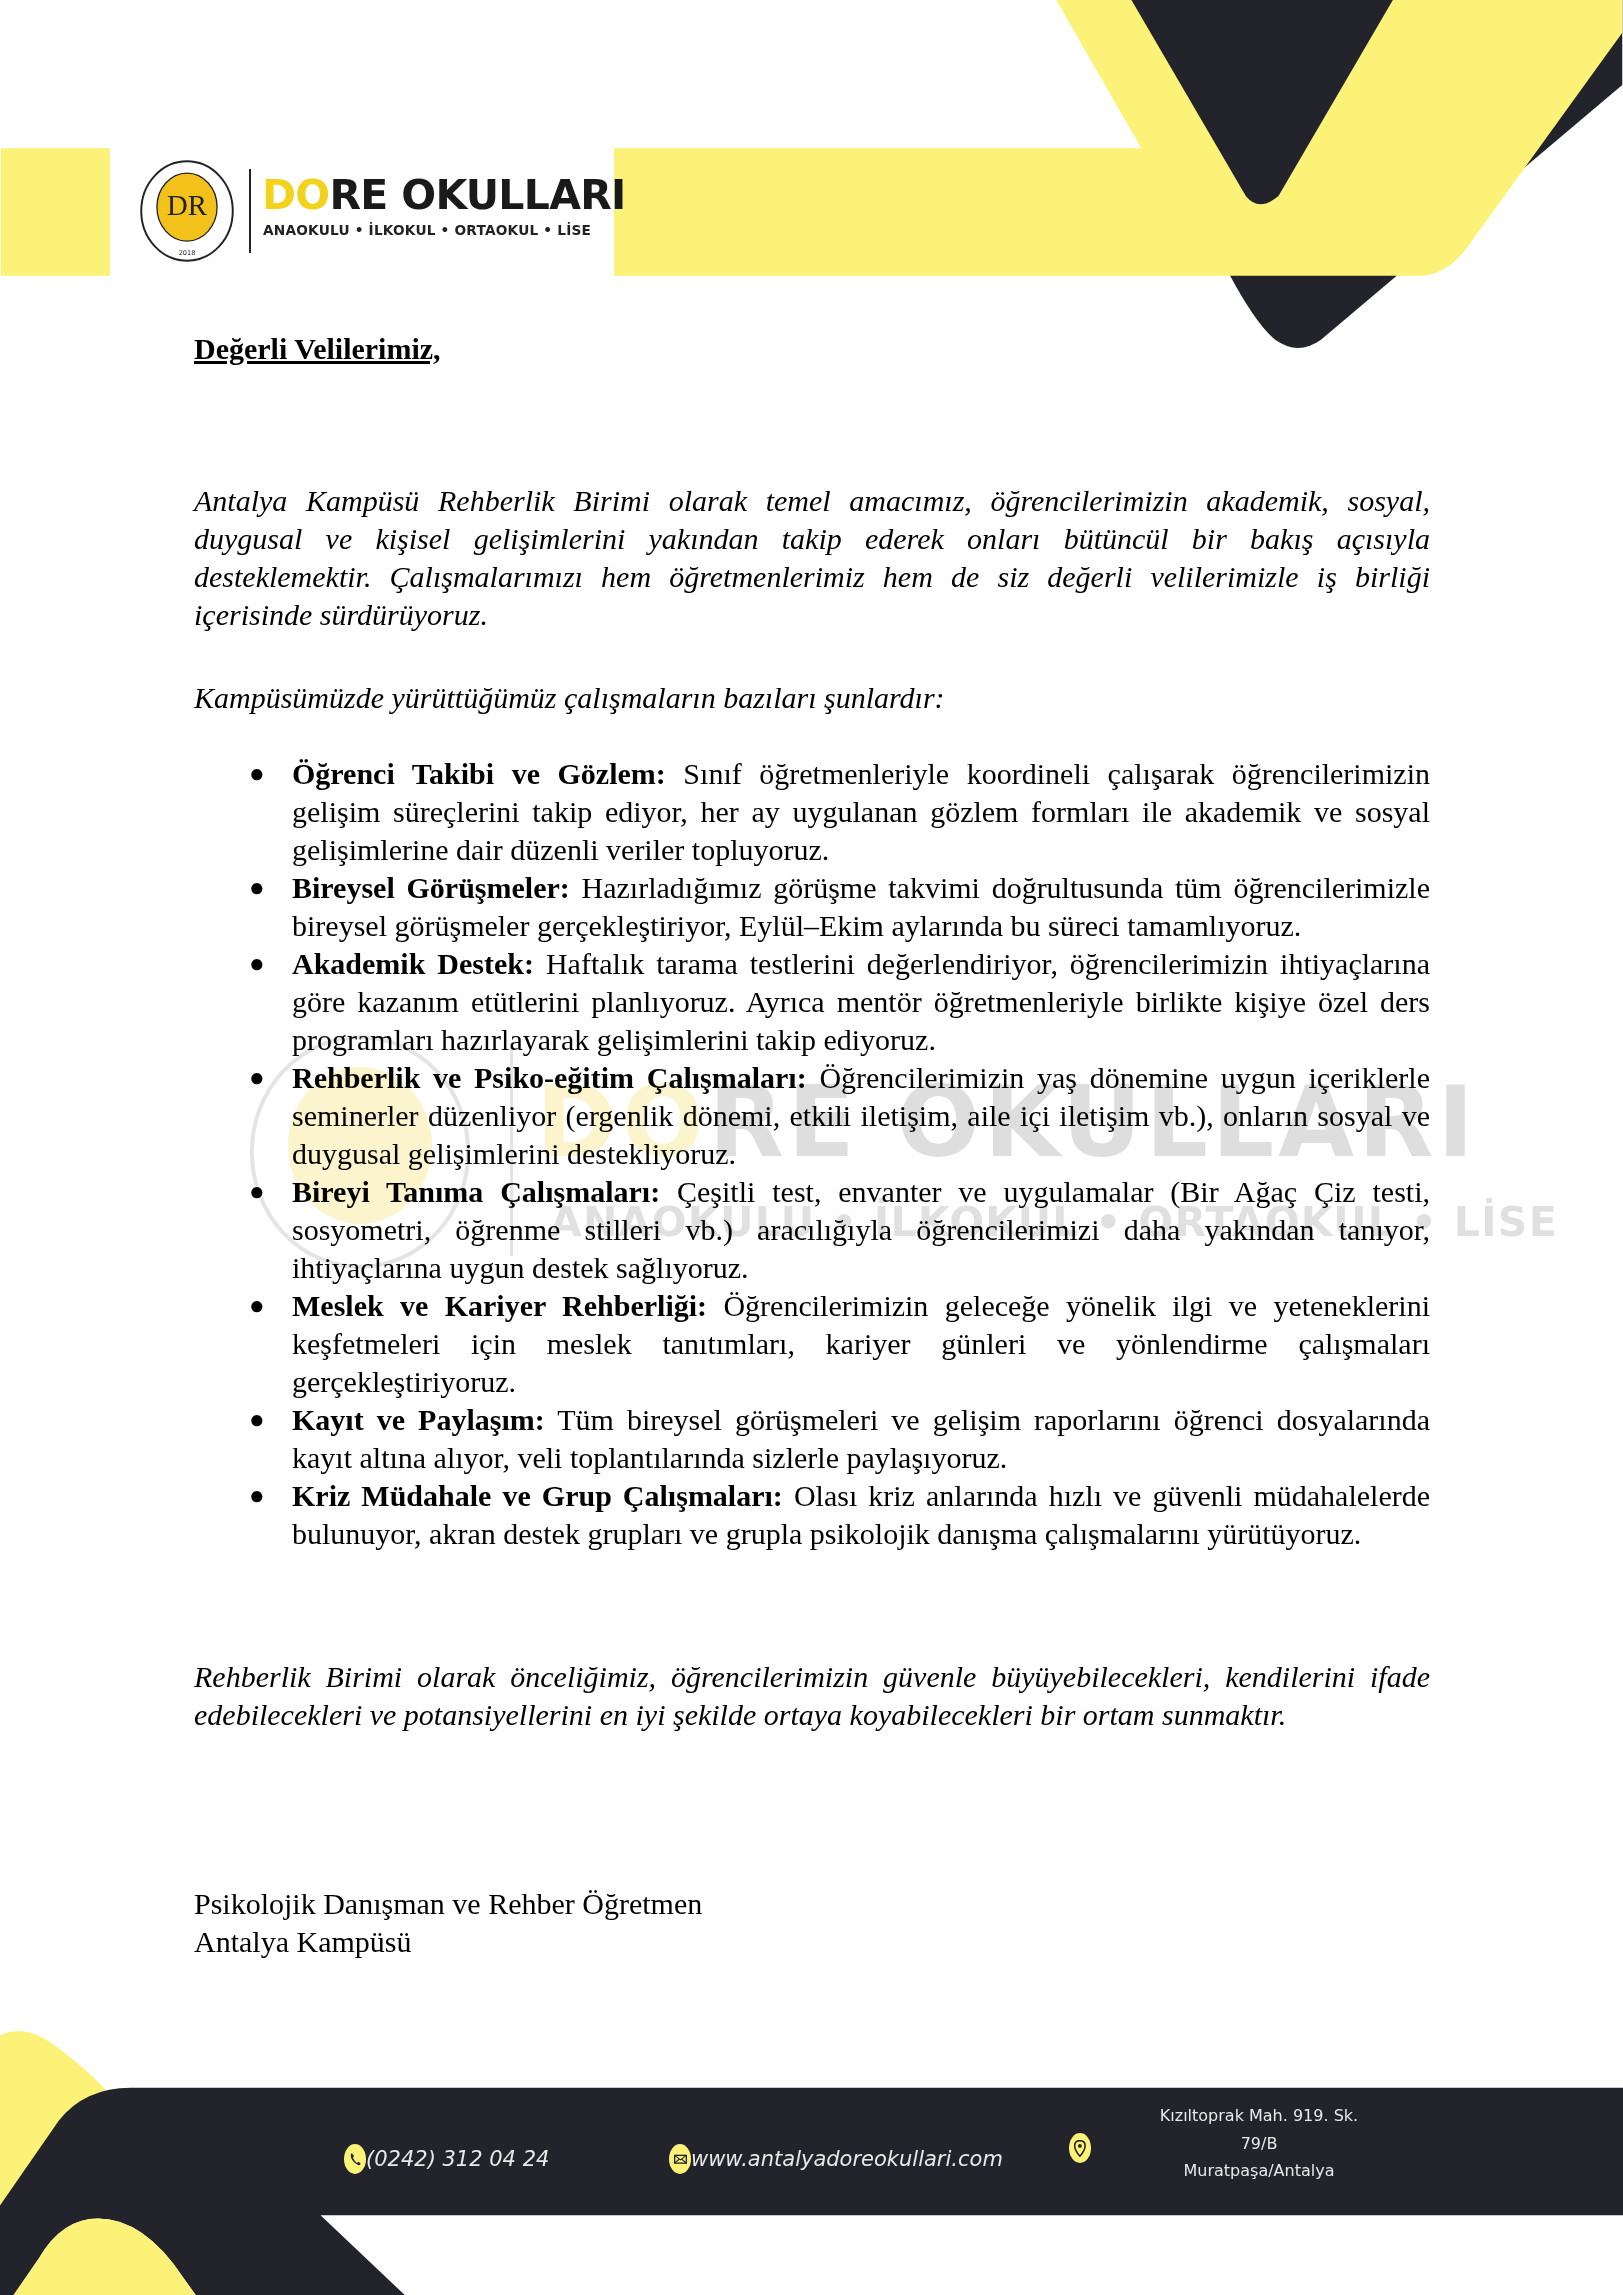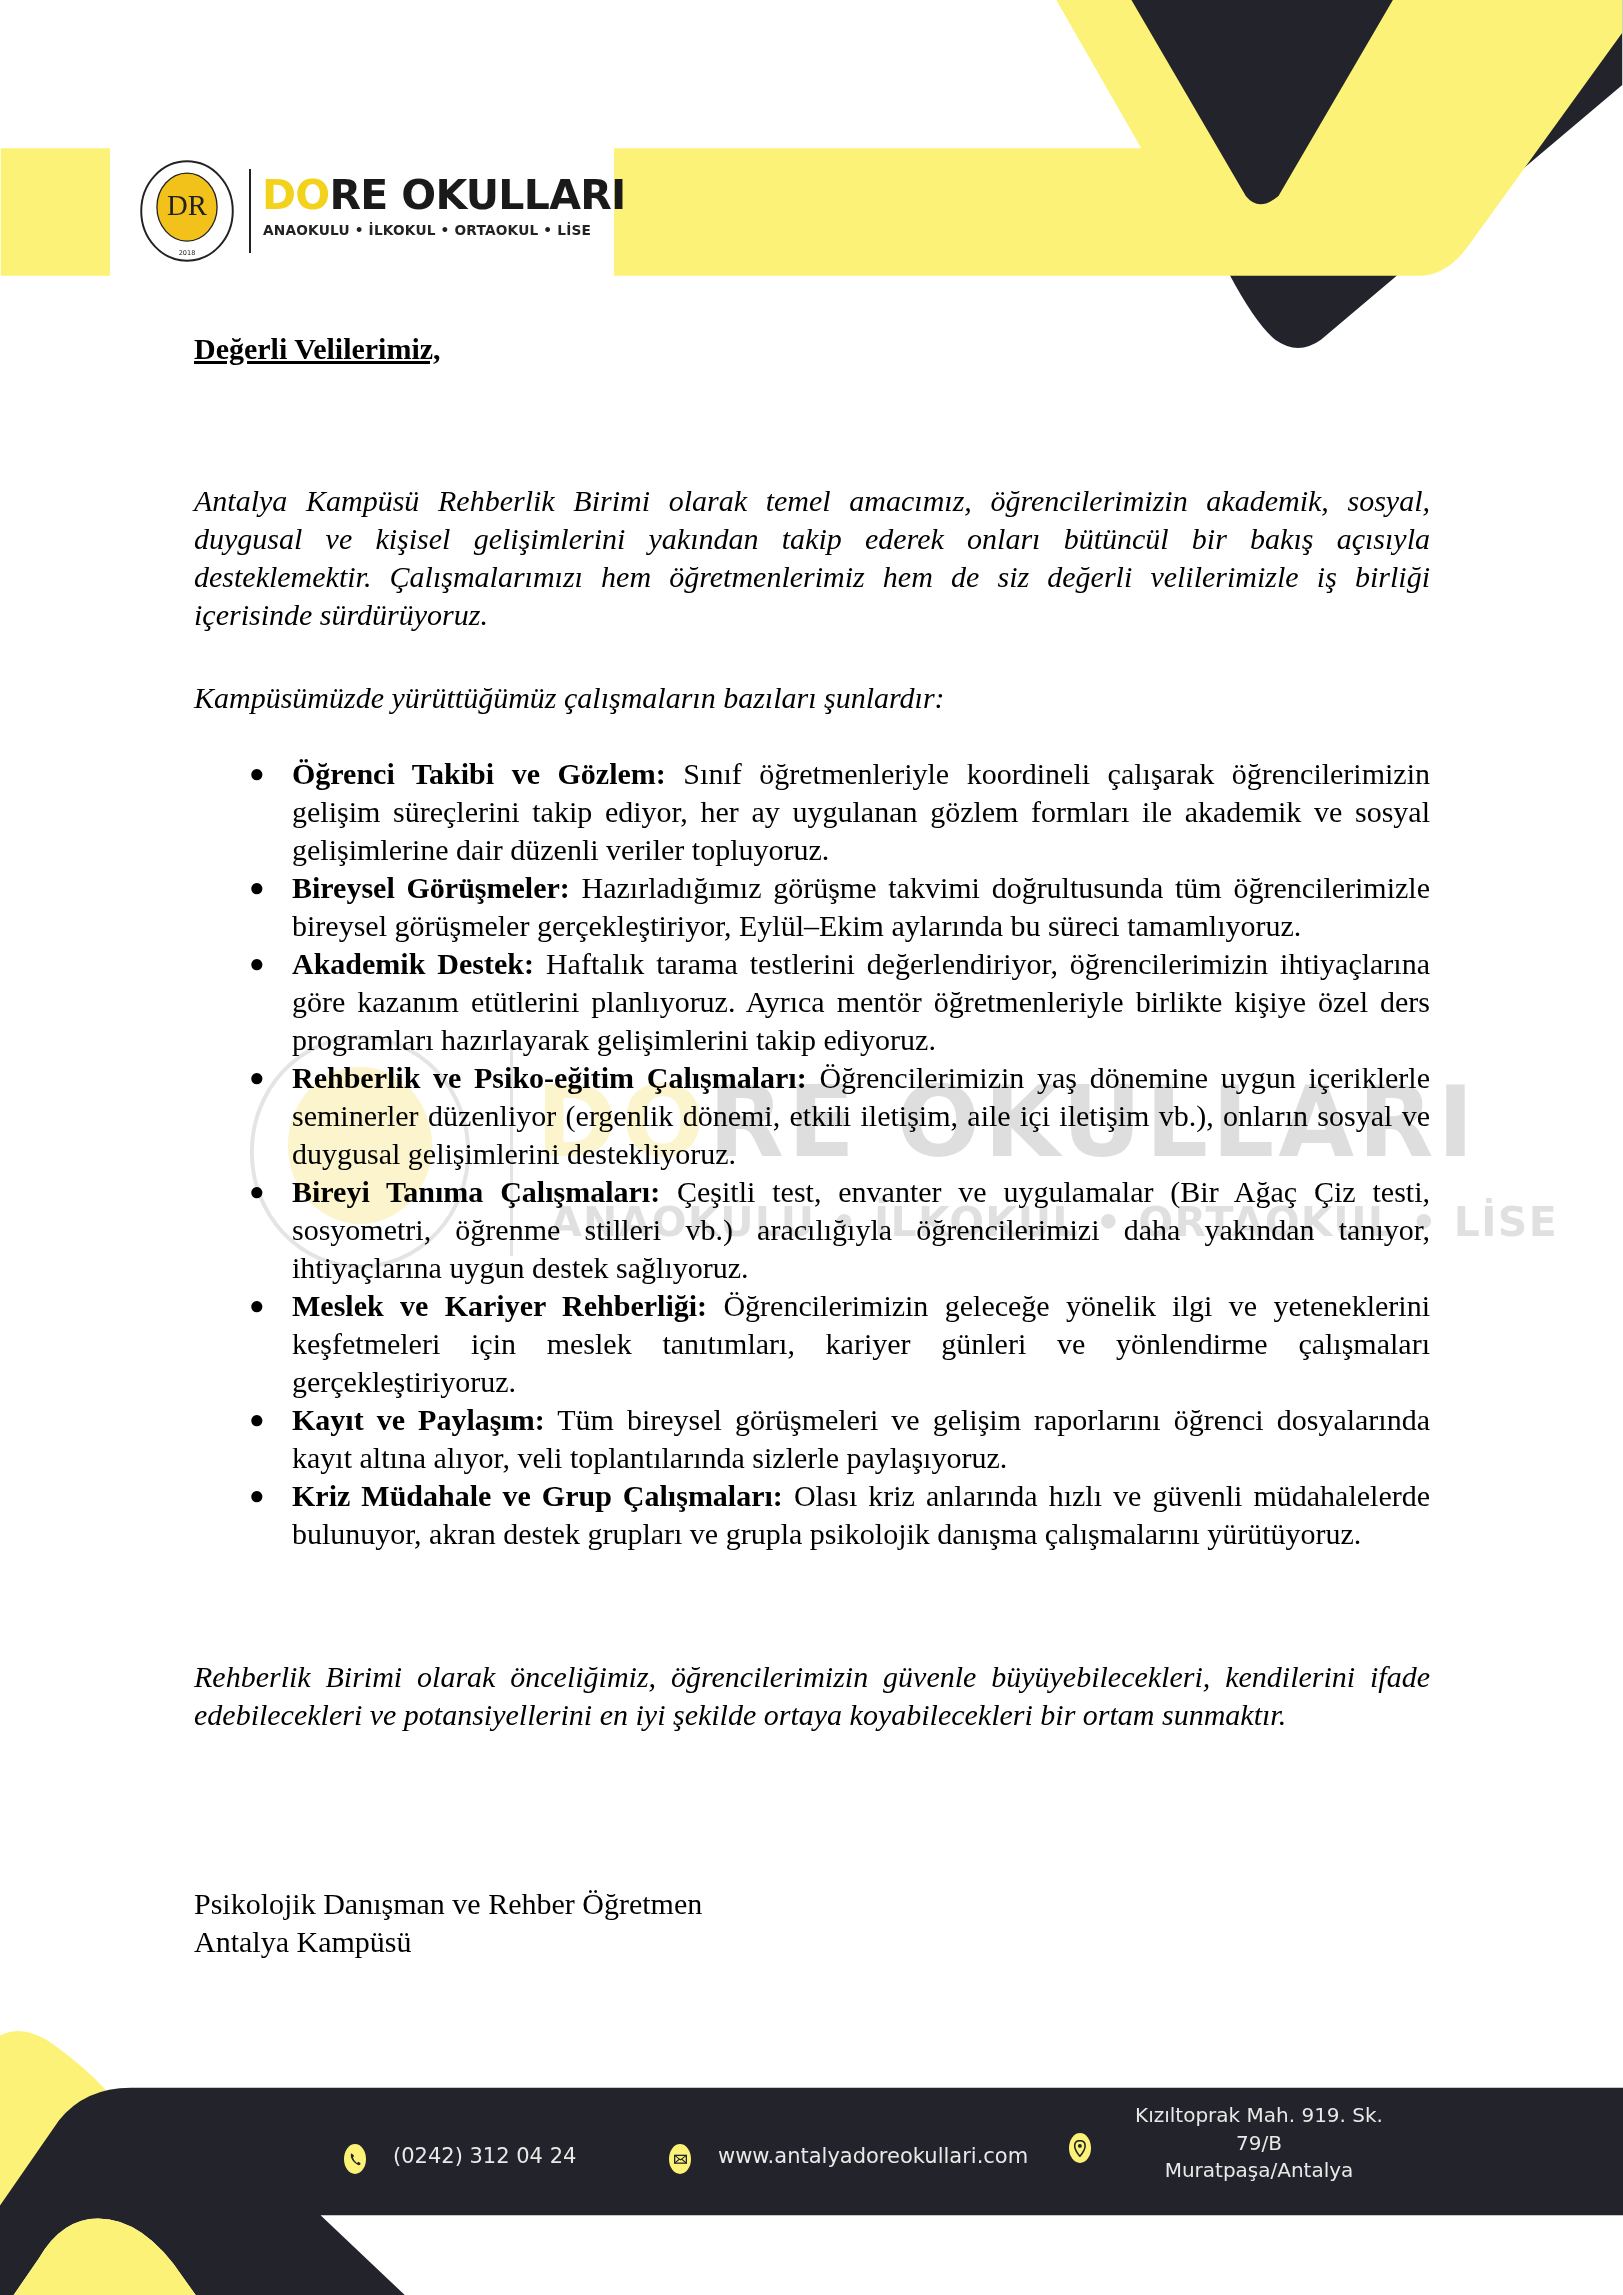--- a/index.html
+++ b/index.html
@@ -37,28 +37,28 @@
   .bullets li .dot { position: absolute; left: 55px; top: 0; font-size: 26px; }
   .bullets li b { font-weight: bold; }
   .p3 { top: 1658px; }
   .signature { position: absolute; top: 1885px; left: 0; }
   .signature .name { font-weight: bold; }
 
   
   .footer-shapes { position: absolute; left: 0; top: 1996px; width: 1623px; height: 300px; }
   .footer-row { position: absolute; top: 2135px; left: 0; width: 1623px; height: 39px;
                 font-family: "DejaVu Sans", sans-serif; color: #e9e9e9; font-size: 21px; }
-  .f-item { position: absolute; display: flex; align-items: flex-start; gap: 27px; white-space: nowrap; }
+  .f-item { position: absolute; display: flex; align-items: center; gap: 0; white-space: nowrap; font-style: italic; }
   .f-icon { width: 22px; height: 30px; border-radius: 50%; background: #fbf277; display: inline-flex;
             align-items: center; justify-content: center; }
   .f-phone { left: 344px; top: 9.2px; }
   .f-web { left: 669px; top: 9.2px; }
   .f-addr-icon { position: absolute; left: 1069px; top: 2133px; }
   .f-addr { position: absolute; left: 1112px; top: 2102px; width: 294px; text-align: center;
-            font-family: "DejaVu Sans", sans-serif; color: #e9e9e9; font-size: 20px; line-height: 27.5px; }
+            font-family: "DejaVu Sans", sans-serif; color: #e9e9e9; font-size: 16px; line-height: 27.5px; }
 </style>
 </head>
 <body>
 
 <svg class="hdr-shapes" viewBox="0 0 2481 560" xmlns="http://www.w3.org/2000/svg">
 
   <path d="M1640 0 L2481 0 L2481 130 L2020 520 Q1985 545 1950 520 Q1920 495 1880 420 L1640 0 Z" fill="#22232b"></path>
 
   <path d="M0 227 L1745 227 L1615 0 L1730 0 L1905 300 Q1925 325 1955 300 L2130 0 L2481 0 L2481 50 L2250 370 Q2215 422 2170 422 L0 422 Z" fill="#fbf277"></path>
 </svg>

